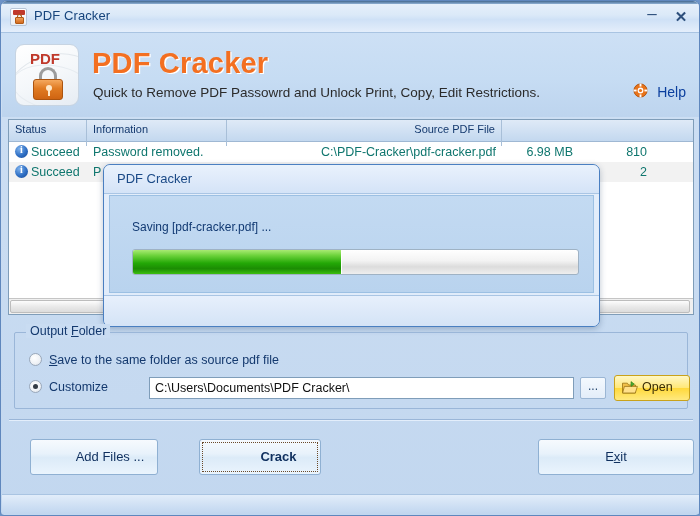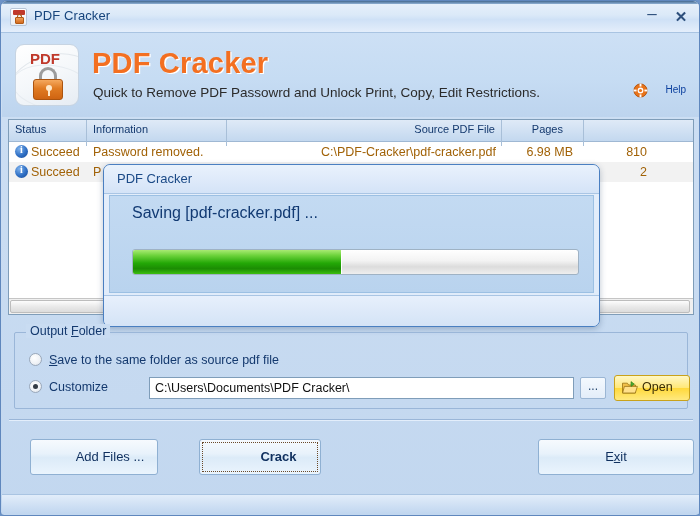--- a/index.html
+++ b/index.html
@@ -112,21 +112,21 @@
     font-size:29px; font-weight:bold; color:#f36f21;
     text-shadow: 1.3px 1.3px 0 #ffffff;
     letter-spacing:0.2px;
   }
   #app-sub {
     position:absolute; left:91px; top:52px;
     font-size:13.5px; color:#2b2b2b;
   }
   #help-link {
     position:absolute; right:14px; top:51px;
-    font-size:10px; color:#0b3f9e;
+    font-size:14px; color:#0b3f9e;
   }
   #help-icon {
     position:absolute; right:52px; top:50px; width:15px; height:15px;
   }
 
   
   #table-wrap {
     position:absolute; left:7px; top:118px; width:686px; height:196px;
     background:#ffffff; border:1px solid #7f9db9;
   }
@@ -142,21 +142,21 @@
   }
   .col-status { width:78px; }
   .col-info   { width:140px; }
   .col-src    { width:275px;text-align:right; }
   .col-size   { width:83px; text-align:right; padding-right:12px !important;}
   .col-pages  { width:82px; text-align:right; padding-right:20px !important;}
   .col-tail   { flex:1; border-right:none !important; }
   .trow { display:flex; height:20px; align-items:center; }
   .trow.r1 { background:#ffffff; }
   .trow.r2 { background:#f2f2f2; }
-  .td { font-size:12.5px; color:#a16207; padding:0 6px; white-space:nowrap; overflow:hidden;}
+  .td { font-size:12.5px; color:#0f766e; padding:0 6px; white-space:nowrap; overflow:hidden;}
   .td.col-size  { text-align:right; padding-right:12px; }
   .td.col-pages { text-align:right; padding-right:26px; }
   .info-ico {
     display:inline-block; width:13px; height:13px; border-radius:50%;
     background: radial-gradient(circle at 35% 30%, #7fb2ec 0%, #2f6fc4 55%, #17468f 100%);
     position:relative; vertical-align:-2px; margin-right:3px;
   }
   .info-ico::after{
     content:"i"; position:absolute; left:0; top:-1px; width:13px;
     text-align:center; color:#ffffff; font-size:10px; font-weight:bold;
@@ -187,21 +187,21 @@
   }
   #modal-title span {
     position:absolute; left:13px; top:6px; font-size:13px; color:#1b4a87;
   }
   #modal-body {
     position:absolute; left:5px; top:30px; width:485px; height:98px;
     background: linear-gradient(180deg,#c3daf2 0%, #b9d3ee 100%);
     border:1px solid #9cc0e3;
   }
   #modal-msg {
-    position:absolute; left:22px; top:8px; font-size:16px; color:#123a73;
+    position:absolute; left:22px; top:24px; font-size:12px; color:#123a73;
   }
   #pbar-outer {
     position:absolute; left:22px; top:53px; width:447px; height:26px;
     background: linear-gradient(180deg,#ffffff 0%, #f3f3f3 45%, #dcdcdc 70%, #eeeeee 100%);
     border:1px solid #9fb2c4; border-radius:3px; overflow:hidden;
   }
   #pbar-fill {
     position:absolute; left:0; top:0; height:24px;
     background: linear-gradient(180deg,#a8ea73 0%, #6ed33c 22%, #23a806 55%, #1b8c03 78%, #3cbf10 100%);
     border-right:1px solid #ffffff;
@@ -327,21 +327,20 @@
       <circle cx="8" cy="8" r="1.7" fill="#e8731a"></circle>
     </svg>
     <div id="help-link">Help</div>
   </div>
 
   <div id="table-wrap">
     <div id="thead">
       <div class="th col-status">Status</div>
       <div class="th col-info">Information</div>
       <div class="th col-src">Source PDF File</div>
-      <div class="th col-pages">Pages</div>
       <div class="th col-tail"></div>
     </div>
 
     <div class="trow r1">
       <div class="td col-status">
         <span class="info-ico"></span><span>Succeed</span>
       </div>
       <div class="td col-info">Password removed.</div>
       <div class="td col-src">C:\PDF-Cracker\pdf-cracker.pdf</div>
       <div class="td col-size">6.98 MB</div>

